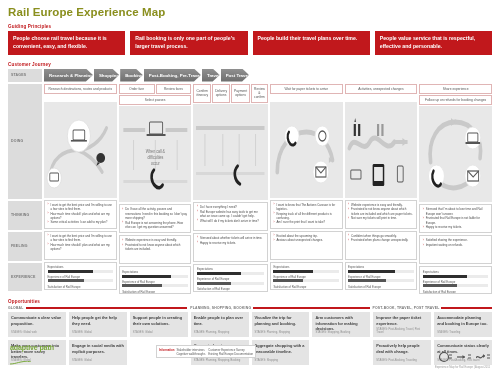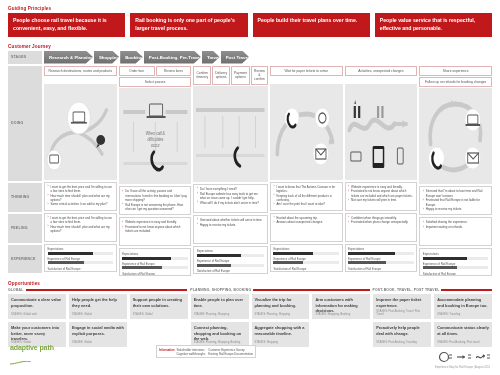--- a/index.html
+++ b/index.html
@@ -139,20 +139,21 @@
   .logo-swoosh { width: 22px; height: 4px; margin-top: -1px; }
 
   .brand-icons { position: absolute; right: 2px; bottom: 8px; display: flex; align-items: center; gap: 5px; }
   .brand-caption { position: absolute; right: 2px; bottom: 2px; font-size: 2.7px; color: #9a9a9a; }
 </style>
 </head>
 <body>
 
 <div class="page">
 
+  <div class="title">Rail Europe Experience Map</div>
 
   <div class="section-label">Guiding Principles</div>
   <div class="principles">
     <div class="principle">People choose rail travel because it is convenient, easy, and flexible.</div>
     <div class="principle">Rail booking is only one part of people's larger travel process.</div>
     <div class="principle">People build their travel plans over time.</div>
     <div class="principle">People value service that is respectful, effective and personable.</div>
   </div>
 
   <div class="section-label journey-label">Customer Journey</div>

